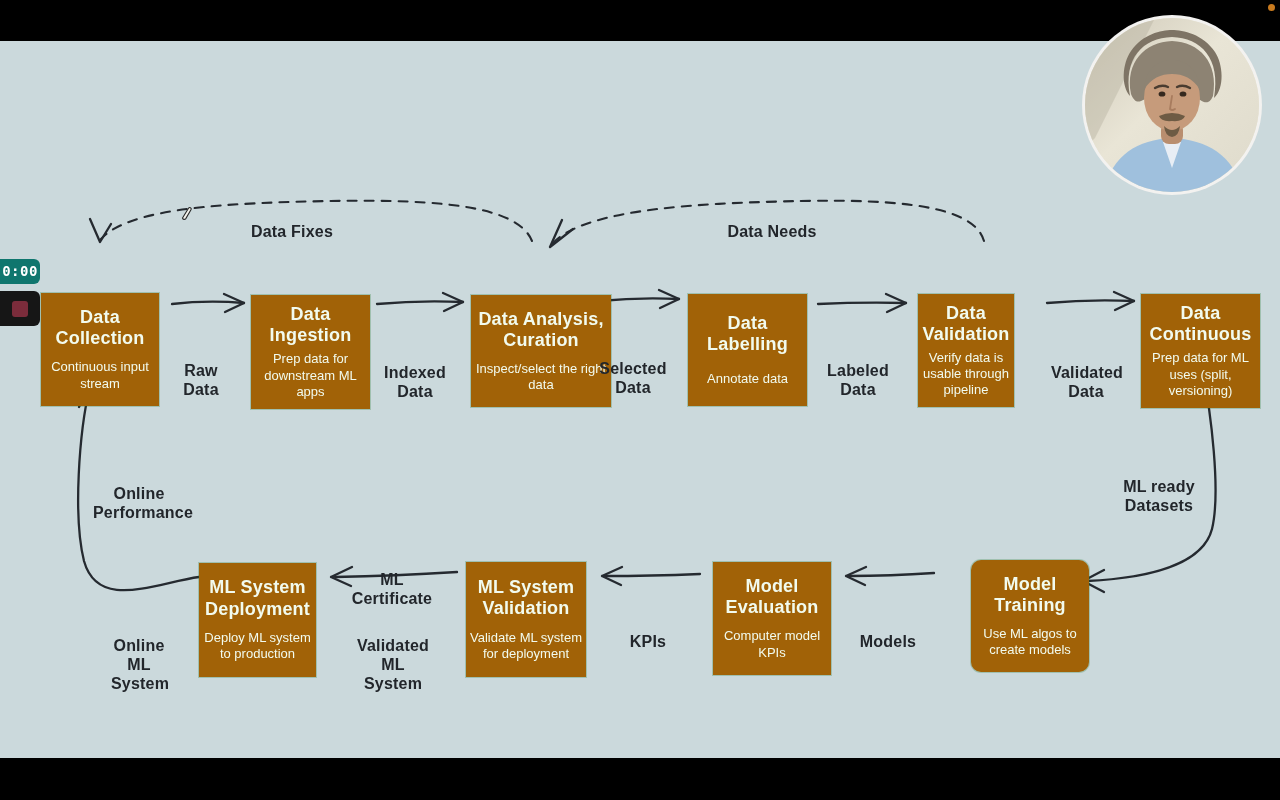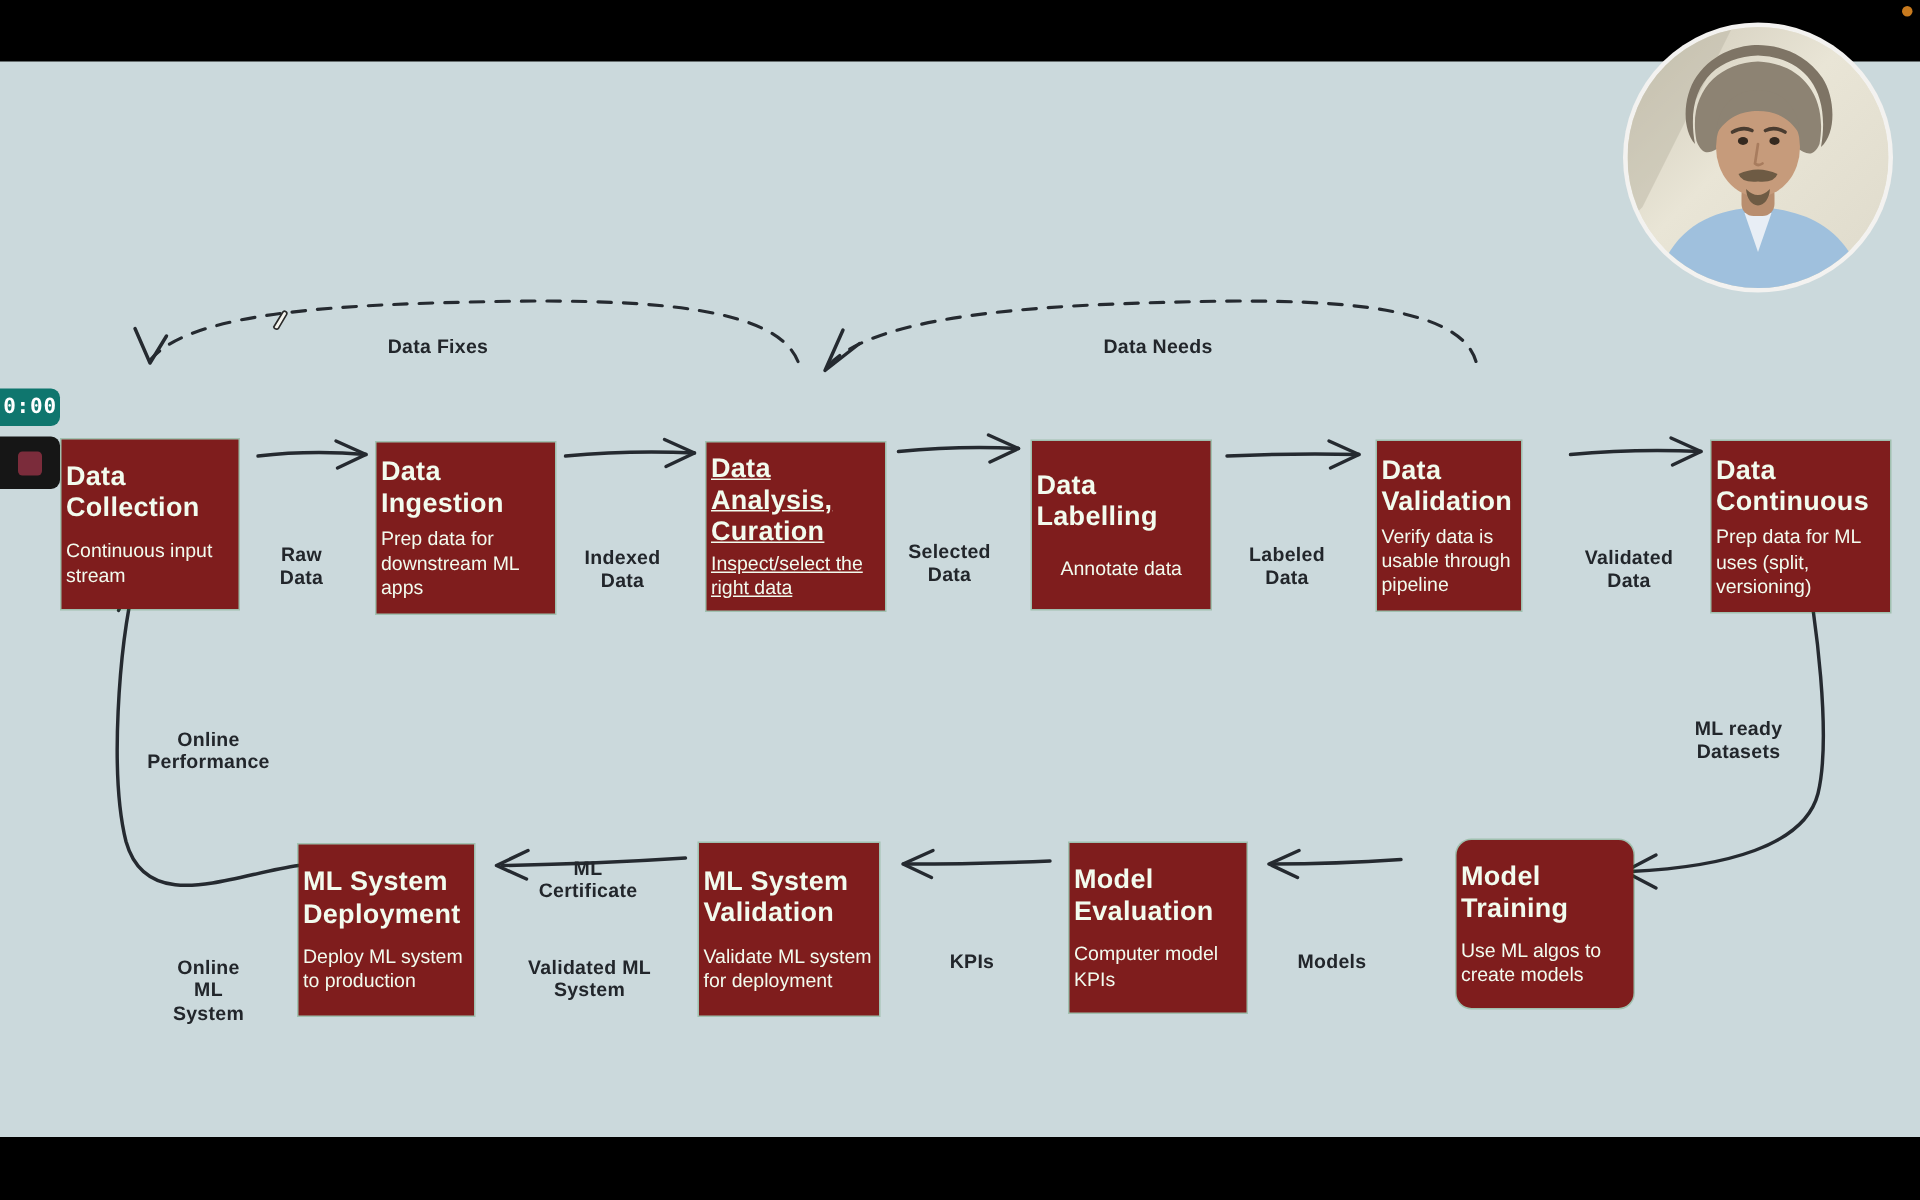--- a/index.html
+++ b/index.html
@@ -28,30 +28,30 @@
   .recbtn{
     position:absolute;left:0;top:291px;width:40px;height:35px;
     background:#161616;border-radius:0 6px 6px 0;cursor:pointer;
   }
   .recbtn .sq{
     position:absolute;left:12px;top:10px;width:16px;height:16px;border-radius:3px;
     background:#7b2c3b;
   }
   
   .node{
-    position:absolute;background:#7f1d1d;color:#f2fbee;
+    position:absolute;background:#a16207;color:#f2fbee;
     display:flex;flex-direction:column;justify-content:space-evenly;align-items:center;
-    padding:4px 3px;box-sizing:border-box;
+    text-align:center;padding:4px 3px;box-sizing:border-box;
     box-shadow:0 0 0 1px rgba(30,120,40,.25);
   }
   .node .t{font-size:18px;font-weight:600;line-height:1.18;letter-spacing:.2px;}
   .node .s{font-size:13px;font-weight:500;line-height:1.25;}
   
   .lbl{
-    position:absolute;color:#22262b;font-size:13px;font-weight:600;
+    position:absolute;color:#22262b;font-size:16px;font-weight:600;
     line-height:1.18;text-align:center;letter-spacing:.2px;
   }
   svg.overlay{position:absolute;left:0;top:0;pointer-events:none;}
   .ink{stroke:#252a30;stroke-width:2.3;fill:none;stroke-linecap:round;stroke-linejoin:round;}
   .dash{stroke-dasharray:9 8;stroke-width:2.1;}
   
   .cam{
     position:absolute;left:1082px;top:15px;width:180px;height:180px;border-radius:50%;
     overflow:hidden;border:3px solid rgba(245,245,245,.85);box-sizing:border-box;
     background:#e9e5d6;
@@ -123,21 +123,21 @@
   </svg>
 
   <div class="node" style="left:41px;top:252px;width:118px;height:113px;">
     <div class="t">Data Collection</div>
     <div class="s">Continuous input stream</div>
   </div>
   <div class="node" style="left:251px;top:254px;width:119px;height:114px;">
     <div class="t">Data Ingestion</div>
     <div class="s">Prep data for downstream ML apps</div>
   </div>
-  <div class="node" style="left:471px;top:254px;width:119px;height:112px;text-decoration:underline;">
+  <div class="node" style="left:471px;top:254px;width:140px;height:112px;">
     <div class="t">Data Analysis, Curation</div>
     <div class="s">Inspect/select the right data</div>
   </div>
   <div class="node" style="left:688px;top:253px;width:119px;height:112px;">
     <div class="t">Data Labelling</div>
     <div class="s">Annotate data</div>
   </div>
   <div class="node" style="left:918px;top:253px;width:96px;height:113px;">
     <div class="t">Data Validation</div>
     <div class="s">Verify data is usable through pipeline</div>

